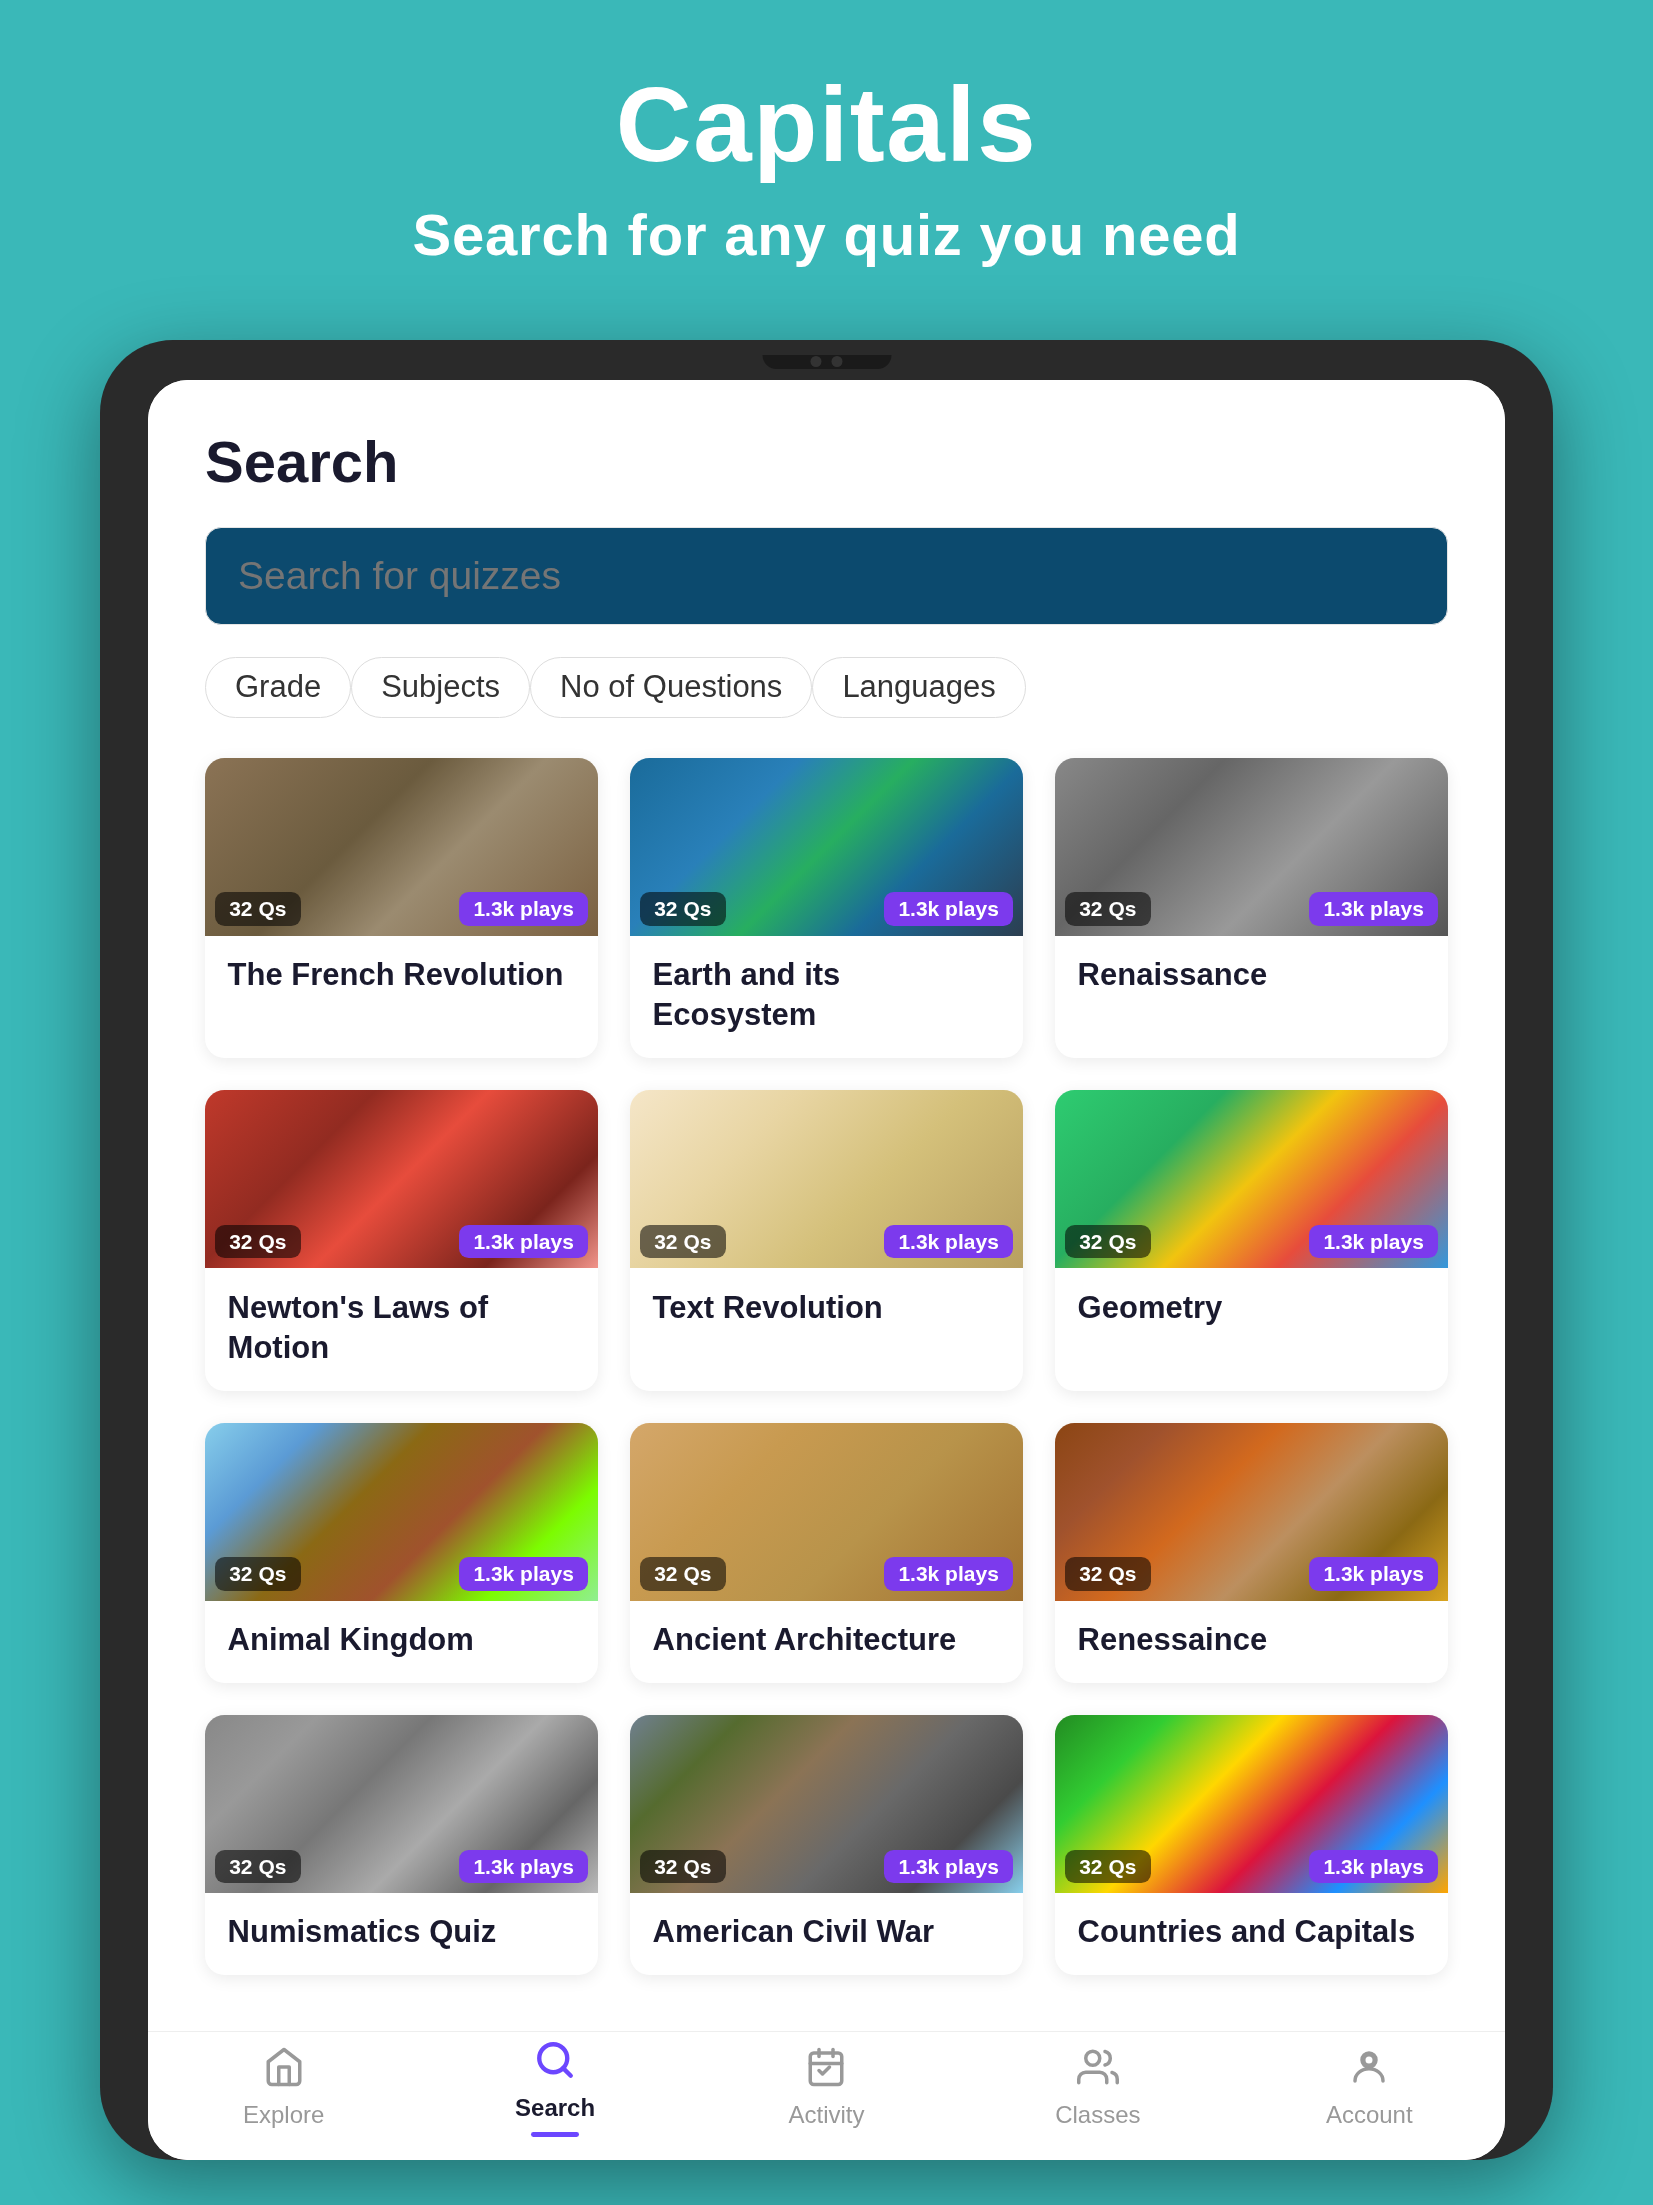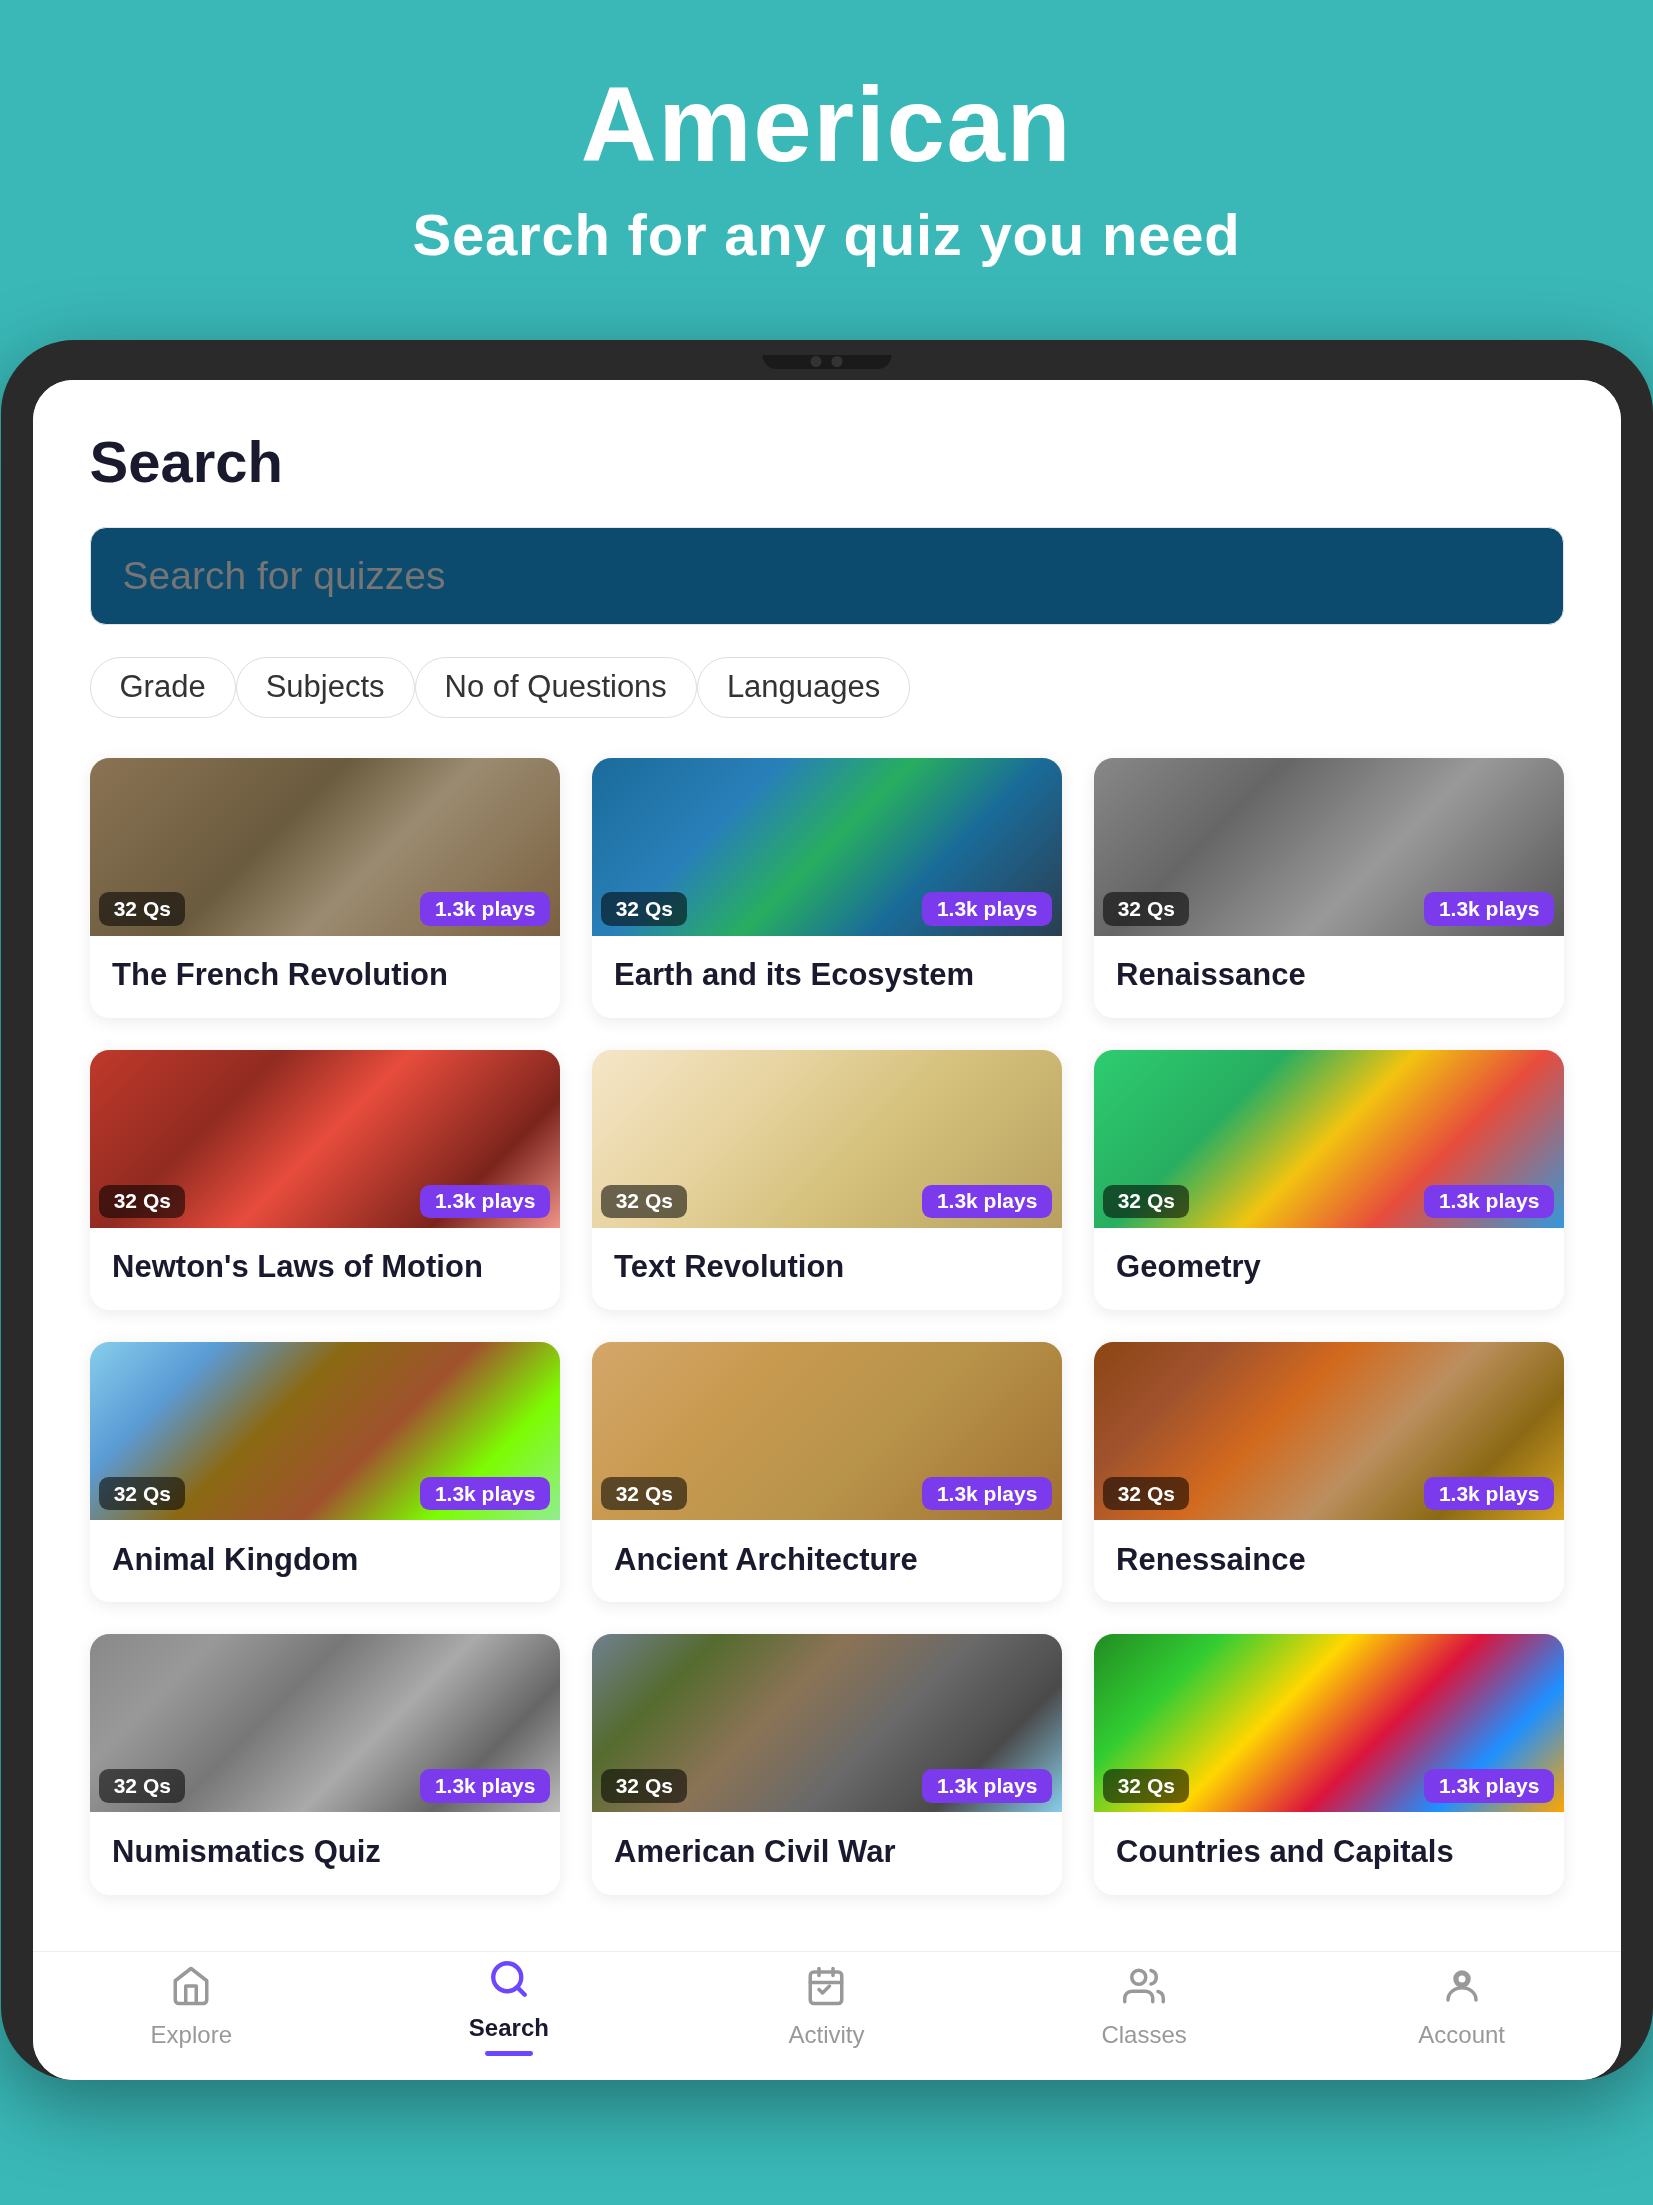--- a/index.html
+++ b/index.html
@@ -32,24 +32,24 @@
     }
     .header-subtitle {
       font-size: 58px;
       font-weight: 600;
       color: #fff;
       letter-spacing: 0.8px;
     }
 
     
     .device-frame {
-      width: 1652px;
+      width: 1453px;
       background: #2a2a2a;
       border-radius: 73px;
-      padding: 40px 32px 0;
+      padding: 40px 48px 0;
       margin-top: 24px;
       box-shadow: 0 24px 81px rgba(0,0,0,0.4);
       position: relative;
     }
     .device-notch {
       position: absolute;
       top: 14.5px;
       left: 50%;
       transform: translateX(-50%);
       width: 129px;
@@ -241,21 +241,21 @@
     
     .svg-icon {
       width: 42px;
       height: 42px;
     }
   </style>
 </head>
 <body>
 
 <div class="header-section">
-  <h1 class="header-title">American</h1>
+  <h1 class="header-title">Capitals</h1>
   <p class="header-subtitle">Search for any quiz you need</p>
 </div>
 
 <div class="device-frame">
   <div class="device-notch">
     <div class="device-notch-dot"></div>
     <div class="device-notch-dot"></div>
   </div>
 
   <div class="screen">

